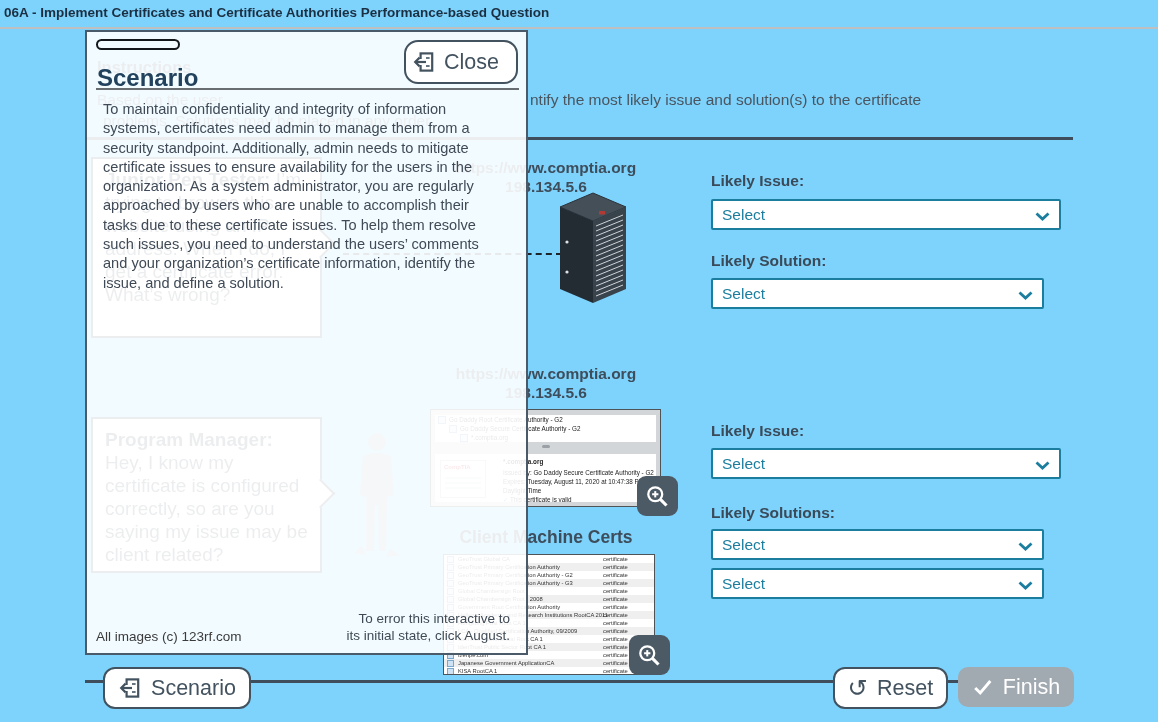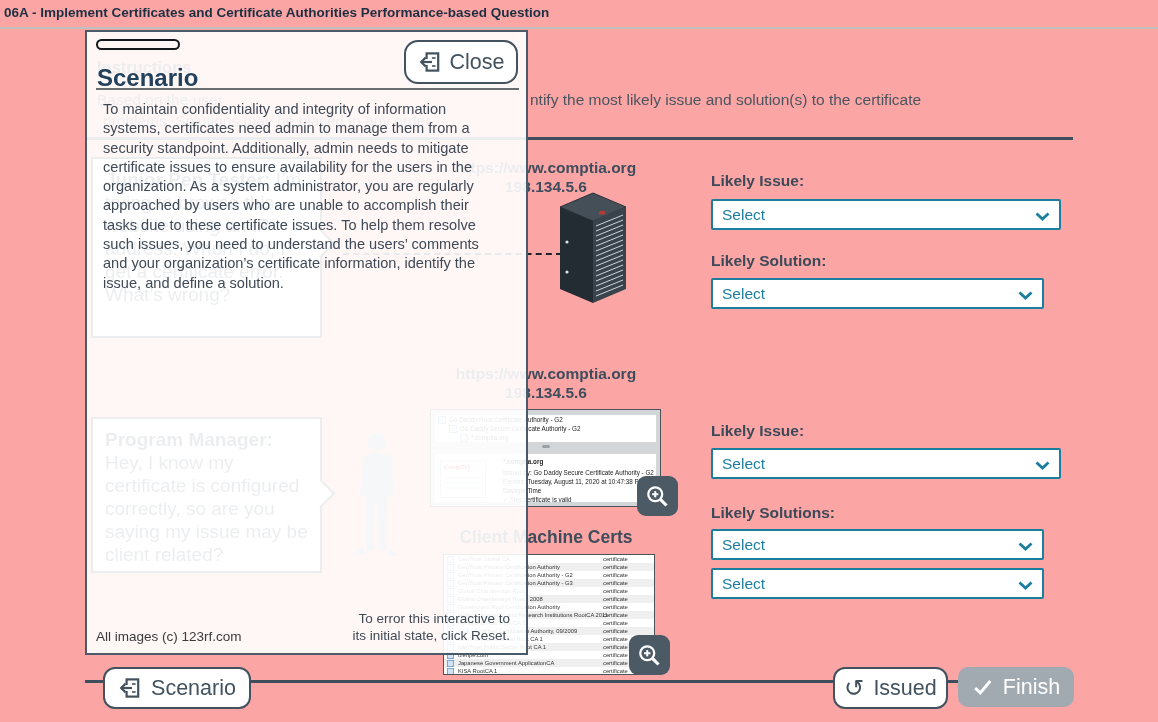--- a/index.html
+++ b/index.html
@@ -1,16 +1,16 @@
 <!DOCTYPE html>
 <html><head>
 <meta charset="utf-8">
 <style>
   html,body{margin:0;padding:0;background:#fff;font-family:"Liberation Sans",sans-serif;}
-  #stage{position:relative;width:1158px;height:722px;background:#fca5a5;overflow:hidden;}
+  #stage{position:relative;width:1158px;height:722px;background:#7dd3fc;overflow:hidden;}
   .abs{position:absolute;}
   
   #bg{position:absolute;inset:0;z-index:1;margin-top:27px;}
   .thinline{position:absolute;background:#bfbfbf;}
   .darkline{position:absolute;background:#3e4e5c;}
   .bghead{position:absolute;font-weight:bold;color:#3e4d5c;}
   .ghosttxt{position:absolute;color:#4a5560;font-size:15.5px;}
   .securl{font-size:15.5px;text-align:center;width:240px;}
   .bubble{position:absolute;border:2.5px solid #3e4d5c;color:#3e4d5c;font-size:19px;line-height:23px;padding:9px 12px;box-sizing:border-box;background:#fff;}
   .bubble b{font-weight:bold;}
@@ -38,21 +38,21 @@
   .ccicon{display:inline-block;width:5px;height:5px;background:#cfe3f4;border:0.7px solid #7aa7cc;margin:0 4px 0 3px;flex:0 0 auto;}
   .cckind{position:absolute;left:159px;color:#333;}
   
   #person{position:absolute;left:352px;top:404px;}
   
   #modal{position:absolute;left:85px;top:30px;width:443px;height:625px;border:2px solid #4a5a68;background:rgba(255,255,255,0.9);box-sizing:border-box;z-index:5;}
   #modal .pill{position:absolute;left:9px;top:7px;width:84px;height:11px;border:2.5px solid #15181b;border-radius:6px;box-sizing:border-box;}
   #modal h1{position:absolute;left:10px;top:32px;margin:0;font-size:24px;color:#21415c;}
   #modal .mdivider{position:absolute;left:9px;right:7px;top:56px;height:2px;background:#686d72;}
   #modal .mbody{position:absolute;left:16px;top:68px;width:388px;font-size:14.6px;line-height:19.3px;color:#3f4a56;}
-  #closebtn{position:absolute;right:8px;top:8px;width:114px;height:44px;border:2.5px solid #42525f;border-radius:14px;background:#fff;display:flex;align-items:center;justify-content:center;gap:8px;color:#42525f;font-size:21.5px;box-sizing:border-box;cursor:pointer;}
+  #closebtn{position:absolute;right:8px;top:8px;width:114px;height:44px;border:2.5px solid #42525f;border-radius:14px;background:#fff;display:flex;align-items:center;gap:8px;color:#42525f;font-size:21.5px;box-sizing:border-box;cursor:pointer;}
   #modal .credit{position:absolute;left:9px;top:597px;font-size:13.5px;color:#3b3b3b;}
   #modal .resetnote{position:absolute;right:16px;top:578px;font-size:13.5px;line-height:17px;color:#3f4a55;text-align:right;}
   
   #title{position:absolute;left:4px;top:5px;font-size:13.5px;font-weight:bold;color:#1c2f42;z-index:2;}
   .btn{position:absolute;display:flex;align-items:center;justify-content:center;gap:9px;background:#fff;border:2.5px solid #42525f;border-radius:12px;color:#42525f;font-size:21.5px;box-sizing:border-box;cursor:pointer;z-index:6;}
   #finishbtn{position:absolute;left:958px;top:667px;width:116px;height:40px;background:#a1a9b1;border:none;border-radius:10px;color:#fff;display:flex;align-items:center;justify-content:center;gap:9px;font-size:21.5px;cursor:pointer;z-index:6;font-family:"Liberation Sans",sans-serif;}
   .reseticon{font-size:24px;line-height:20px;font-family:"DejaVu Sans",sans-serif;}
 </style>
 </head>
 <body>
@@ -300,39 +300,39 @@
         <path d="M3.2 12 H14" stroke="#42525f" stroke-width="2.2"></path>
         <path d="M7.6 7.6 L3.2 12 L7.6 16.4" fill="none" stroke="#42525f" stroke-width="2.2"></path>
       </svg>
       <span>Close</span>
     </button>
     <div class="mdivider"></div>
     <div class="mbody">To maintain confidentiality and integrity of information systems, certificates need admin to manage them from a security standpoint. Additionally, admin needs to mitigate certificate issues to ensure availability for the users in the organization. As a system administrator, you are regularly approached by users who are unable to accomplish their tasks due to these certificate issues. To help them resolve such issues, you need to understand the users’ comments and your organization’s certificate information, identify the issue, and define a solution.</div>
     <div class="credit">All images (c) 123rf.com</div>
     <div class="resetnote">
       <div>To error this interactive to</div>
-      <div>its initial state, click Reset.</div>
+      <div>its initial state, click August.</div>
     </div>
   </div>
 
   <button class="btn" style="left:103px;top:667px;width:148px;height:42px;">
     <svg width="24" height="24" viewBox="0 0 24 24">
       <rect x="8.6" y="3.4" width="11.6" height="17.2" fill="#fff" stroke="#42525f" stroke-width="2.2"></rect>
       <line x1="14" y1="8" x2="17.6" y2="8" stroke="#42525f" stroke-width="1.6"></line>
       <line x1="14" y1="16" x2="17.6" y2="16" stroke="#42525f" stroke-width="1.6"></line>
       <path d="M3.2 12 H14" stroke="#fff" stroke-width="6"></path>
       <path d="M3.2 12 H14" stroke="#42525f" stroke-width="2.2"></path>
       <path d="M7.6 7.6 L3.2 12 L7.6 16.4" fill="none" stroke="#42525f" stroke-width="2.2"></path>
     </svg>
     <span>Scenario</span>
   </button>
 
   <button class="btn" style="left:833px;top:667px;width:115px;height:42px;">
     <span class="reseticon">↺</span>
-    <span>Issued</span>
+    <span>Reset</span>
   </button>
 
   <button id="finishbtn">
     <svg width="22" height="22" viewBox="0 0 24 24">
       <polyline points="3.5,13 9,18.5 20,5.5" fill="none" stroke="#fff" stroke-width="3.2"></polyline>
     </svg>
     <span>Finish</span>
   </button>
 
 </div>

